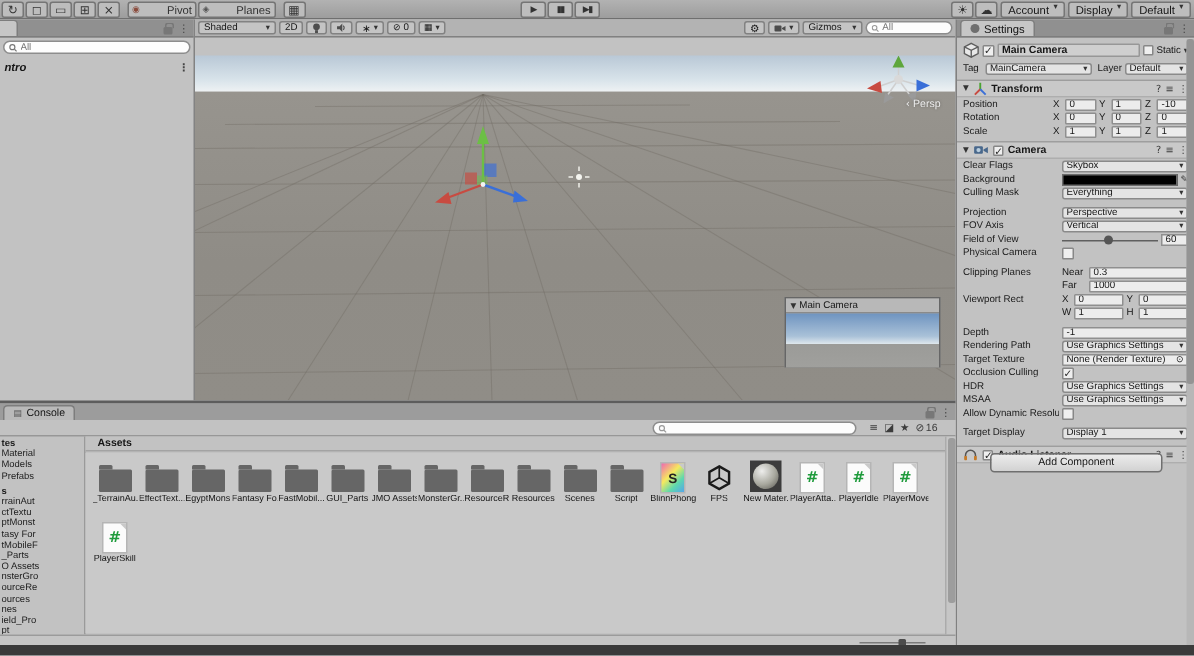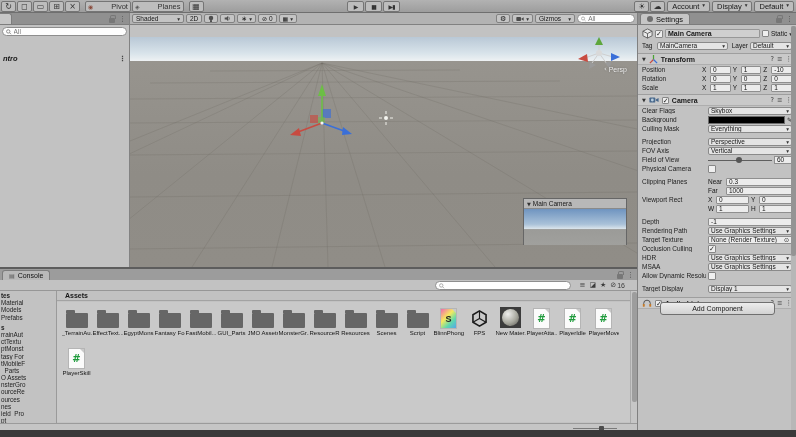--- a/index.html
+++ b/index.html
@@ -44,21 +44,21 @@
   .search { background:#fdfdfd; border:1px solid #8d8d8d; border-radius:5px; height:9px;
     display:flex; align-items:center; padding:0 3px; gap:2px; }
   .search input { border:none; outline:none; background:transparent; font-size:6.5px;
     width:100%; color:#333; font-family:"Liberation Sans",sans-serif; }
 
   
   #hierarchy { position:absolute; left:0; top:13px; width:130px; height:254px;
     background:#c2c2c2; border-right:1px solid #828282; }
   #hierarchy .tab { margin-left:-40px; width:52px; }
   #hier-search { margin:2px 2px 0 2px; }
-  #hier-item { margin-top:18px; height:9px; display:flex; align-items:flex-end;
+  #hier-item { margin-top:4px; height:9px; display:flex; align-items:flex-end;
     padding:0 3px; font-weight:bold; font-size:7.5px; justify-content:space-between;font-style:italic; }
 
   
   #scenepanel { position:absolute; left:130px; top:13px; width:507px; height:254px; background:#c2c2c2; }
   #scenetoolbar { height:12px; background:#b3b3b3; border-bottom:1px solid #818181;
     display:flex; align-items:center; padding:0 2px; position:relative; }
   .sctl { height:9px; background:#c4c4c4; border:1px solid #828282; border-radius:2px;
     display:flex; align-items:center; gap:2px; padding:0 3px; margin-right:2px; font-size:6.5px; }
   #scenetoolbar .right { position:absolute; right:2px; display:flex; align-items:center; }
   #canvas { position:absolute; left:0; top:24px; width:507px; height:230px; overflow:hidden;

